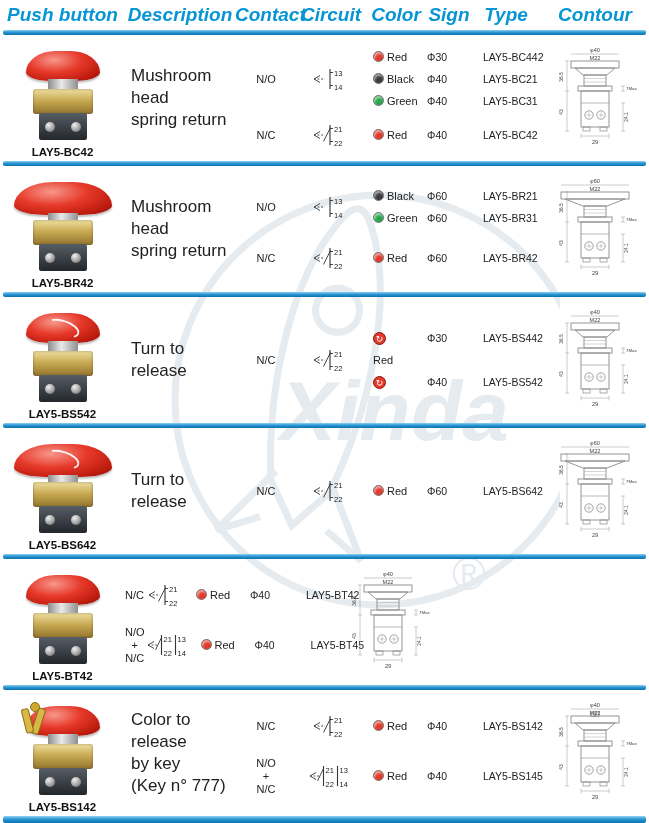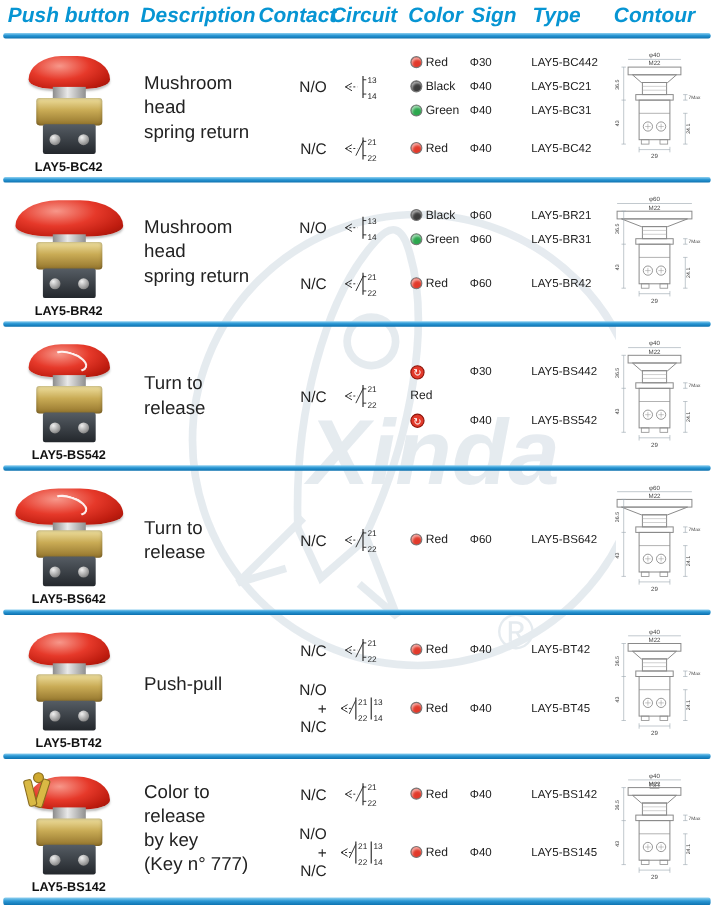--- a/index.html
+++ b/index.html
@@ -16,21 +16,21 @@
   .sep-thick { height: 7px; }
 
   
   .row { display: grid; grid-template-columns: 125px 110px 306px 108px; height: 126px; }
   .cell { display: flex; }
   .c-photo { flex-direction: column; align-items: center; justify-content: flex-end; padding-bottom: 3px; }
   .model { font-weight: bold; font-size: 11.5px; color: #111; margin-top: 2px; }
   .c-desc { flex-direction: column; justify-content: center; font-size: 17px; color: #222; line-height: 1.3; padding-left: 6px; }
   .c-groups { flex-direction: column; justify-content: space-evenly; padding: 4px 0; }
   .group { display: flex; align-items: center; }
-  .g-contact { width: 62px; text-align: right; font-size: 14px; color: #222; }
+  .g-contact { width: 62px; text-align: center; font-size: 11px; color: #222; }
   .g-contact span { display: block; line-height: 1.15; }
   .g-circuit { width: 68px; display: flex; justify-content: center; }
   .g-right { flex: 1; display: flex; flex-direction: column; justify-content: space-evenly; }
   .entry { display: flex; align-items: center; height: 22px; }
   .e-color { width: 62px; display: flex; align-items: flex-start; gap: 3px; padding-left: 8px; font-size: 11px; color: #222; }
   .dot { width: 11px; height: 11px; border-radius: 50%; border: 1px solid #777; box-shadow: inset 1px 2px 2px rgba(255,255,255,.55); flex: 0 0 auto; }
   .turn-icon { width: 13px; height: 13px; border-radius: 50%; background: #e23a2b; color: #fff; font-size: 9px; line-height: 13px; text-align: center; display: inline-block; border: 1px solid #8d1309; }
   .e-sign { width: 44px; font-size: 10.5px; color: #222; }
   .e-type { width: 70px; font-size: 10.5px; color: #222; white-space: nowrap; padding-left: 12px; }
   .c-contour { align-items: center; justify-content: center; }
@@ -452,23 +452,20 @@
           <div class="cap"></div>
           <div class="neck"></div>
           <div class="collar"></div>
           <div class="block">
               <div class="screw s1"></div>
               <div class="screw s2"></div>
             </div>
         </div>
         <div class="model">LAY5-BT42</div>
       </div>
-      <div class="cell c-desc">
-        <div>Push-pull</div>
-      </div>
       <div class="cell c-groups">
         <div class="group">
           <div class="g-contact">N/C</div>
           <div class="g-circuit">
             <svg width="44" height="30" viewBox="0 0 44 30">
                 <use href="#sym-nc"></use>
               <text class="cn" x="25" y="11.5">21</text>
               <text class="cn" x="25" y="26">22</text>
               </svg>
           </div>

